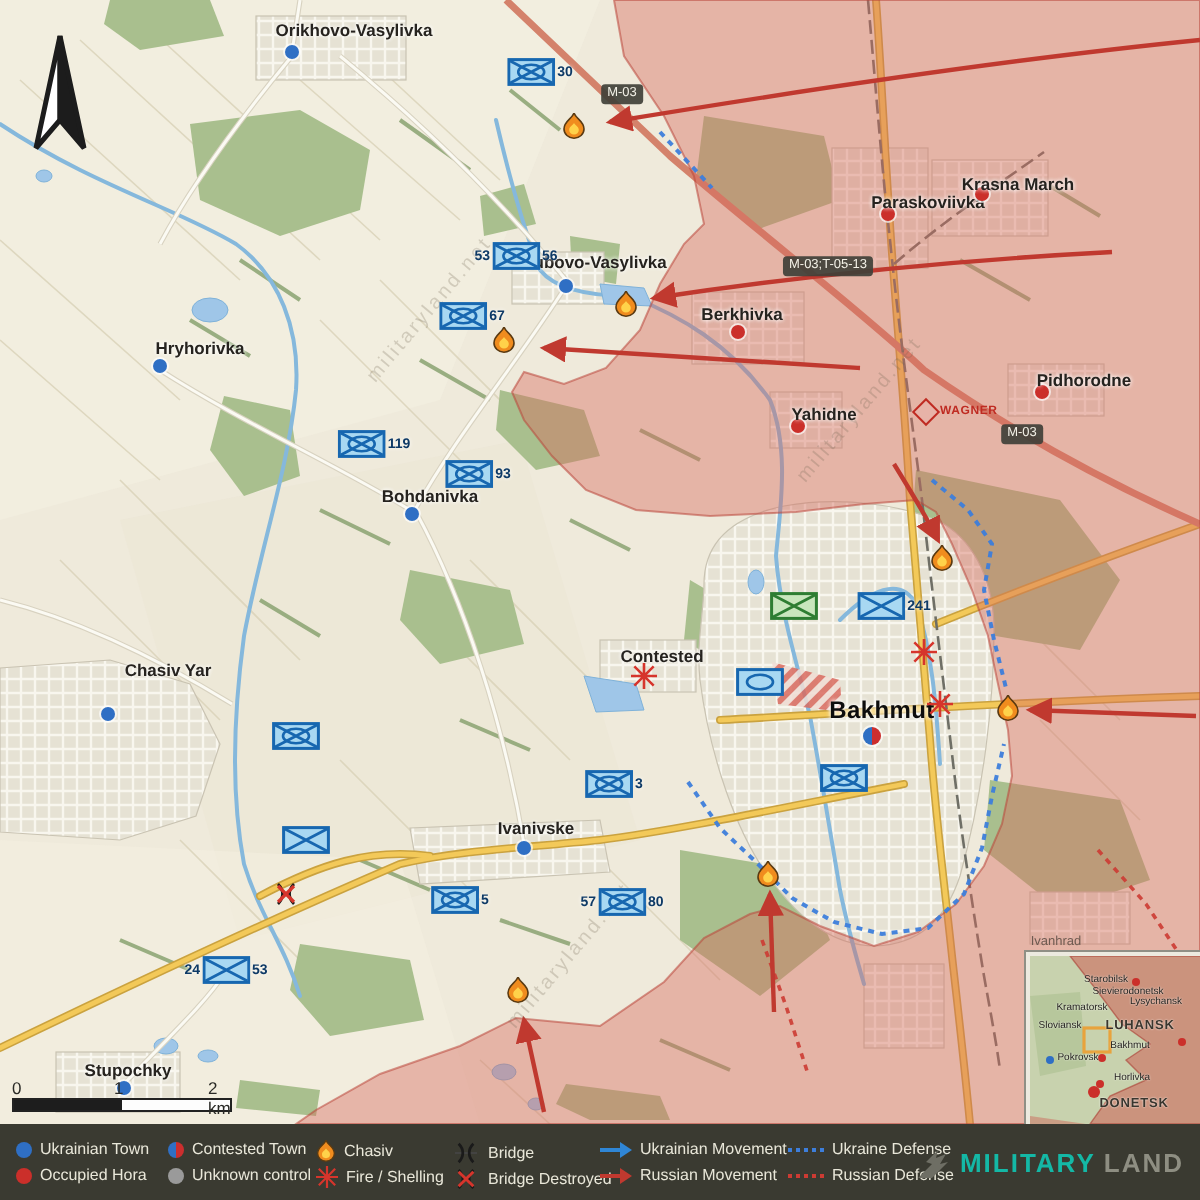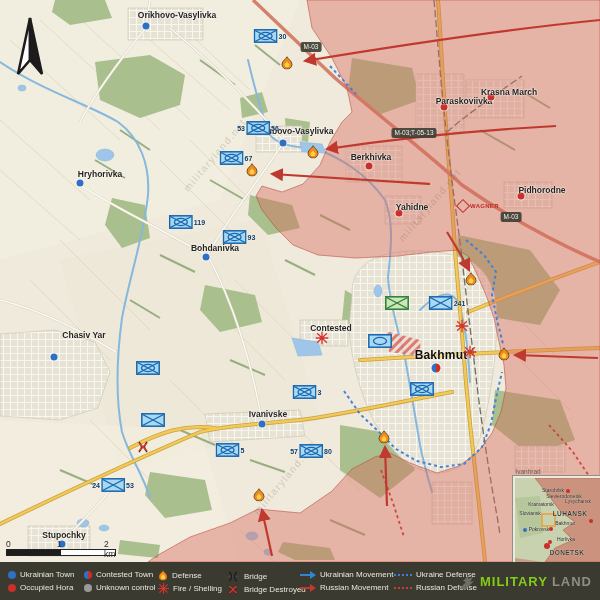--- a/index.html
+++ b/index.html
@@ -42,21 +42,21 @@
     white-space:nowrap;text-shadow:0 0 1px #fff;}
   .in-label.region{font-size:6.5px;font-weight:bold;color:#3a362e;letter-spacing:.4px;}
   .in-dot{position:absolute;border-radius:50%;transform:translate(-50%,-50%);}
   .lg{position:absolute;left:0;bottom:0;width:600px;height:38px;background:#3a3a31;}
   .lg-item{position:absolute;display:flex;align-items:center;gap:4px;color:#e9e7d9;font-size:8px;
     white-space:nowrap;line-height:1;justify-content:center;}
   .lg-item .ic{display:inline-flex;line-height:0;}
   .lgdot{width:8px;height:8px;border-radius:50%;display:inline-block;}
   .logo{position:absolute;right:8px;bottom:9px;display:flex;align-items:center;gap:4px;
     font-size:13px;font-weight:bold;letter-spacing:1px;}
-  .logo .m1{color:#84cc16;}
+  .logo .m1{color:#14b8a6;}
   .logo .m2{color:#8e8e82;}
 </style>
 </head>
 <body>
 
 <div id="stage">
 
   <svg id="terrain" width="600" height="562" viewBox="0 0 600 562">
     <defs>
       <pattern id="streets" width="7" height="7" patternUnits="userSpaceOnUse">
@@ -483,21 +483,21 @@
         </span>
       <span>Unknown control</span>
     </div>
     <div class="lg-item" style="left:158px;top:8px">
       <span class="ic">
         <svg width="10" height="11" viewBox="0 0 12 13">
             <path d="M6 0C7 3 11 4 11 8a5 4.6 0 1 1-10 0C1 4 5 3 6 0Z" fill="#f08c1e" stroke="#5a3a12" stroke-width="0.8"></path>
             <path d="M6 5c.8 1.4 2.4 1.8 2.4 3.5A2.4 2.3 0 1 1 3.6 8.5C3.6 6.8 5.2 6.4 6 5Z" fill="#ffd24a"></path>
           </svg>
       </span>
-      <span>Defense</span>
+      <span>Chasiv</span>
     </div>
     <div class="lg-item" style="left:158px;top:21px">
       <span class="ic">
         <svg width="11" height="11" viewBox="0 0 14 14">
             <g stroke="#d6352c" stroke-width="1.4">
               <path d="M7 0v14M0 7h14M1.8 1.8l10.4 10.4M12.2 1.8L1.8 12.2"></path>
             </g>
             <circle cx="7" cy="7" r="1.6" fill="#d6352c"></circle>
           </svg>
       </span>

